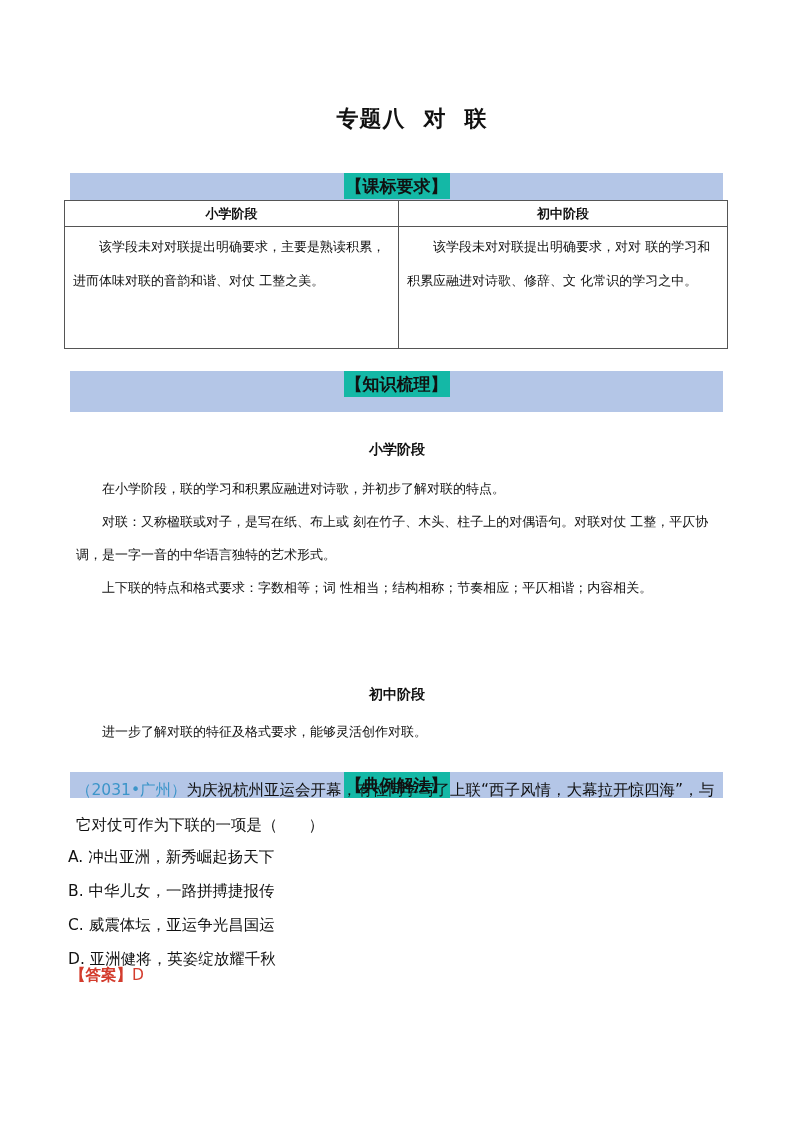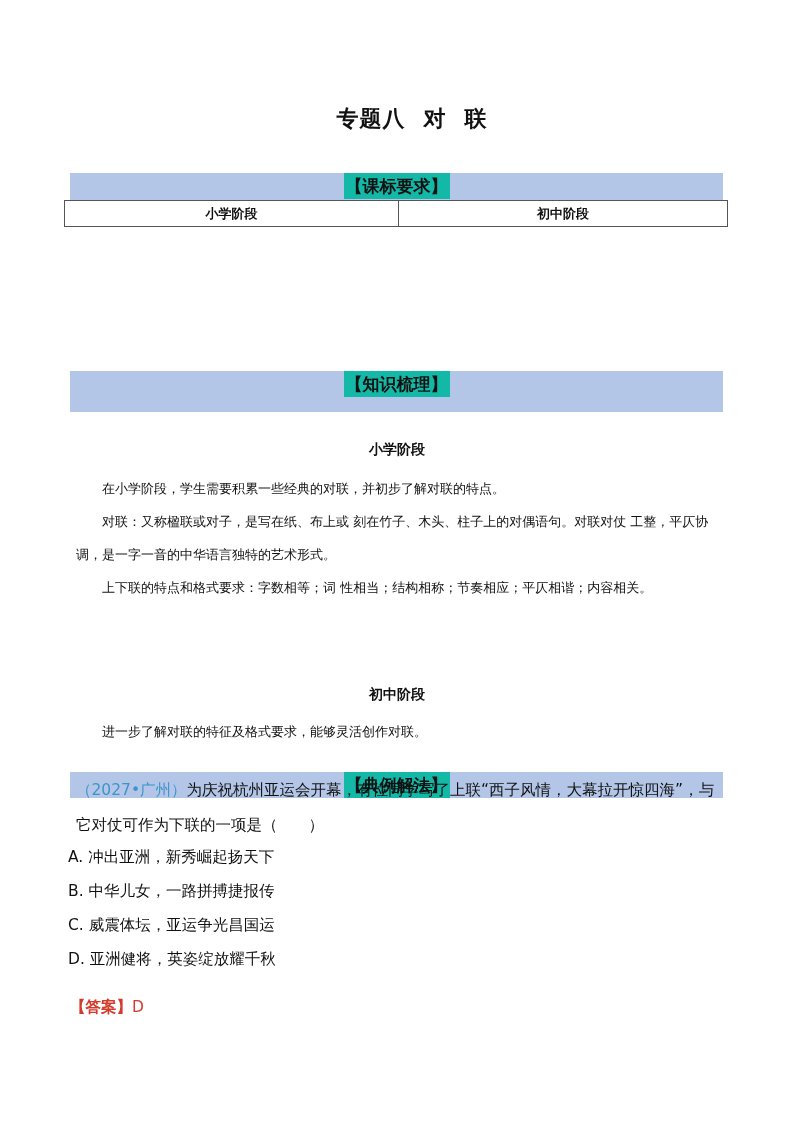--- a/index.html
+++ b/index.html
@@ -44,59 +44,63 @@
     <span>【课标要求】</span>
   </div>
 </div>
 
 <table class="req">
   <tbody>
       <tr>
     <th style="width:331px;">小学阶段</th>
     <th>初中阶段</th>
   </tr>
+  <tr>
+    <td>该学段未对对联提出明确要求，主要是熟读积累，进而体味对联的音韵和谐、对仗 工整之美。</td>
+    <td>该学段未对对联提出明确要求，对对 联的学习和积累应融进对诗歌、修辞、文 化常识的学习之中。</td>
+  </tr>
 </tbody>
   </table>
 
 <div class="abs banner" style="top:371px;height:41px;">
   <div class="label" style="top:0;">
     <span>【知识梳理】</span>
   </div>
 </div>
 
 <div class="abs sub" style="top:441px;">小学阶段</div>
-<div class="abs para" style="top:472px;">在小学阶段，学生需要积累一些经典的对联，并初步了解对联的特点。</div>
+<div class="abs para" style="top:472px;">在小学阶段，联的学习和积累应融进对诗歌，并初步了解对联的特点。</div>
 <div class="abs para" style="top:505px;">对联：又称楹联或对子，是写在纸、布上或 刻在竹子、木头、柱子上的对偶语句。对联对仗 工整，平仄协调，是一字一音的中华语言独特的艺术形式。</div>
 <div class="abs para" style="top:571px;">上下联的特点和格式要求：字数相等；词 性相当；结构相称；节奏相应；平仄相谐；内容相关。</div>
 
 <div class="abs sub" style="top:686px;">初中阶段</div>
 <div class="abs para" style="top:715px;">进一步了解对联的特征及格式要求，能够灵活创作对联。</div>
 
 <div class="abs banner" style="top:772px;height:26px;">
   <div class="label" style="top:0;">
     <span>【典例解法】</span>
   </div>
 </div>
 
 <div class="abs q" style="top:773px;">
-  <span class="src">（2027•广州）</span><span>为庆祝杭州亚运会开幕，有位同学写了上联“西子风情，大幕拉开惊四海”，与它对仗可作为下联的一项是（　　）</span>
+  <span class="src">（2031•广州）</span><span>为庆祝杭州亚运会开幕，有位同学写了上联“西子风情，大幕拉开惊四海”，与它对仗可作为下联的一项是（　　）</span>
 </div>
 
 <div class="abs opt" style="top:840px;">
   <span>A.</span>
   <span>冲出亚洲，新秀崛起扬天下</span>
 </div>
 <div class="abs opt" style="top:874px;">
   <span>B.</span>
   <span>中华儿女，一路拼搏捷报传</span>
 </div>
 <div class="abs opt" style="top:908px;">
   <span>C.</span>
   <span>威震体坛，亚运争光昌国运</span>
 </div>
 <div class="abs opt" style="top:942px;">
   <span>D.</span>
   <span>亚洲健将，英姿绽放耀千秋</span>
 </div>
 
-<div class="abs ans" style="top:992px;left:70px;">
+<div class="abs ans" style="top:960px;left:70px;">
   <span class="tag">【答案】</span><span class="val">D</span>
 </div>
 
 </body></html>

